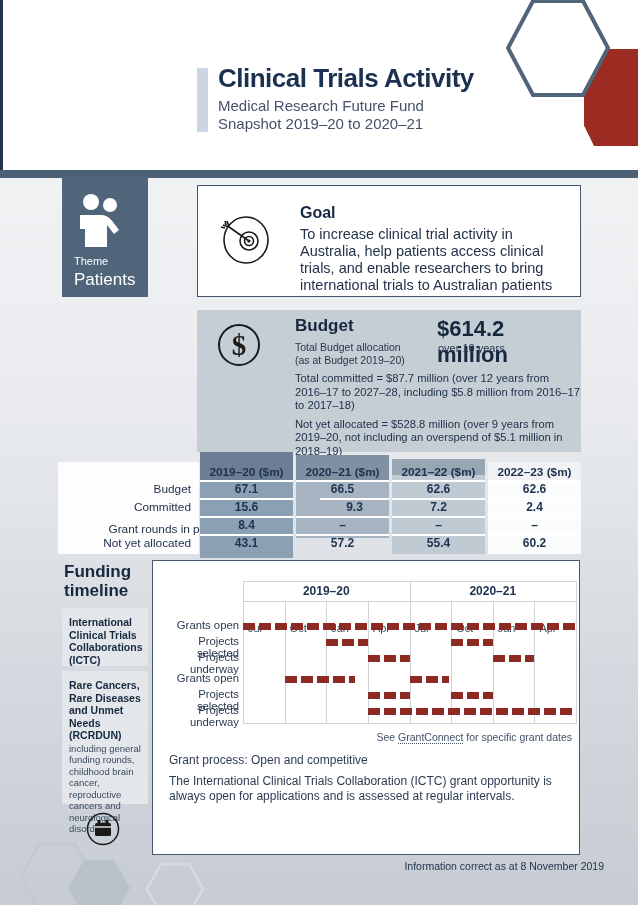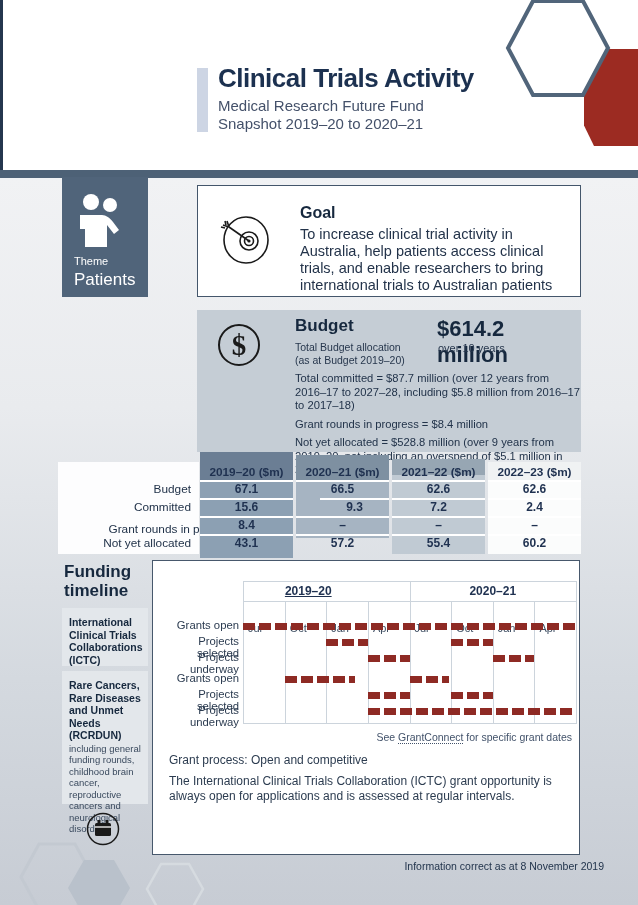--- a/index.html
+++ b/index.html
@@ -130,21 +130,20 @@
     </svg>
     <div id="budget-heading">Budget</div>
     <div id="budget-sub">
       <div>Total Budget allocation</div>
       <div>(as at Budget 2019–20)</div>
     </div>
     <div id="budget-amount">$614.2 million</div>
     <div id="budget-amount-note">over 10 years</div>
     <div id="budget-details">
         <div class="d">Total committed = $87.7 million (over 12 years from 2016–17 to 2027–28, including $5.8 million from 2016–17 to 2017–18)</div>
-        <div class="d">Grant rounds in progress = $8.4 million</div>
         <div class="d">Not yet allocated = $528.8 million (over 9 years from 2019–20, not including an overspend of $5.1 million in 2018–19)</div>
       </div>
   </div>
 
   <div class="abs" id="budget-table">
     <div id="table-label-bg"></div>
   <div class="t-label" style="top: 28px;">Budget</div>
       <div class="t-label" style="top: 46px;">Committed</div>
       <div class="t-label" style="top: 68px; padding-left: 48px;">Grant rounds in progress</div>
       <div class="t-label" style="top: 82px;">Not yet allocated</div>
@@ -208,21 +207,21 @@
       <div class="gline" style="left: 90px; top: 162px; width: 333px; height: 1px;"></div>
       <div class="gline" style="left: 90px; top: 20px; width: 1px; height: 143px;"></div>
       <div class="gline" style="left: 256.5px; top: 20px; width: 1px; height: 143px;"></div>
       <div class="gline" style="left: 423px; top: 20px; width: 1px; height: 143px;"></div>
       <div class="gline" style="left: 131.625px; top: 40px; width: 1px; height: 122px;"></div>
       <div class="gline" style="left: 173.25px; top: 40px; width: 1px; height: 122px;"></div>
       <div class="gline" style="left: 214.875px; top: 40px; width: 1px; height: 122px;"></div>
       <div class="gline" style="left: 298.125px; top: 40px; width: 1px; height: 122px;"></div>
       <div class="gline" style="left: 339.75px; top: 40px; width: 1px; height: 122px;"></div>
       <div class="gline" style="left: 381.375px; top: 40px; width: 1px; height: 122px;"></div>
-      <div class="year-cell" style="left: 72px; width: 166.5px; text-decoration: underline;">2019–20</div>
+      <div class="year-cell" style="left: 90px; width: 166.5px;">2019–20</div>
       <div class="year-cell" style="left: 256.5px; width: 166.5px;">2020–21</div>
       <div class="month-lab" style="left: 95px;">Jul</div>
       <div class="month-lab" style="left: 136.625px;">Oct</div>
       <div class="month-lab" style="left: 178.25px;">Jan</div>
       <div class="month-lab" style="left: 219.875px;">Apr</div>
       <div class="month-lab" style="left: 261.5px;">Jul</div>
       <div class="month-lab" style="left: 303.125px;">Oct</div>
       <div class="month-lab" style="left: 344.75px;">Jan</div>
       <div class="month-lab" style="left: 386.375px;">Apr</div>
       <div class="row-lab" style="top: 58px;">Grants open</div>

